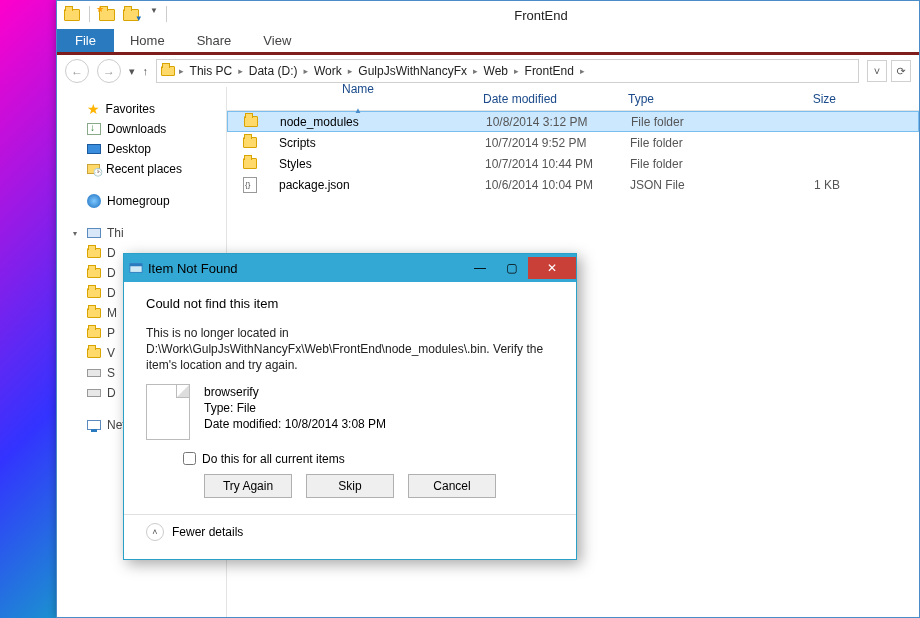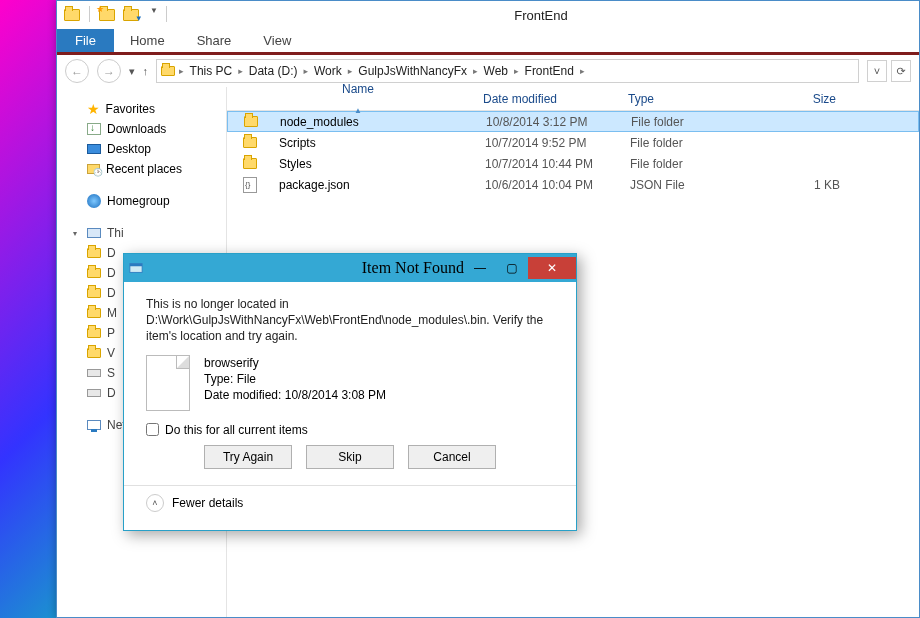--- a/index.html
+++ b/index.html
@@ -70,32 +70,32 @@
 .file-row .cell-size { width: 90px; color: #555; text-align: right; }
 .file-icn { width: 14px; height: 16px; background: #fff; border: 1px solid #999; position: relative; }
 .file-icn.coffee::after { content: "☕"; position: absolute; top: 1px; left: 1px; font-size: 9px; }
 .file-icn.json::after { content: "{}"; position: absolute; top: 2px; left: 1px; font-size: 8px; color: #555; }
 
 
 .dialog { position: absolute; top: 253px; left: 123px; width: 454px; background: #fff; border: 1px solid #28a0c8; box-shadow: 4px 4px 14px rgba(0,0,0,0.35); }
 .dlg-titlebar { height: 28px; background: #34a8d4; display: flex; align-items: center; }
 .dlg-titlebar-icon { width: 24px; display: flex; justify-content: center; }
 .dlg-titlebar-icon svg { width: 14px; height: 14px; }
-.dlg-title { flex: 1; text-align: right; color: #000; font-size: 16px; font-family: Liberation Serif, serif; }
+.dlg-title { flex: 1; text-align: left; color: #000; font-size: 13px; }
 .dlg-ctrls { display: flex; }
 .dlg-ctrl { width: 32px; height: 22px; display: flex; align-items: center; justify-content: center; color: #000; }
 .dlg-ctrl.close { width: 48px; background: #c84038; color: #fff; }
 .dlg-body { padding: 14px 22px 10px 22px; }
 .dlg-head { font-size: 13px; color: #000; margin-bottom: 14px; }
 .dlg-msg { font-size: 12px; color: #222; line-height: 1.35; margin-bottom: 10px; }
 .dlg-fileinfo { display: flex; gap: 14px; margin-bottom: 12px; }
 .bigfile-icn { width: 44px; height: 56px; background: #fff; border: 1px solid #bbb; position: relative; }
 .bigfile-icn::before { content: ""; position: absolute; top: 0; right: 0; width: 12px; height: 12px; background: linear-gradient(135deg, #fff 48%, #ddd 52%); border-left: 1px solid #bbb; border-bottom: 1px solid #bbb; }
 .dlg-fileinfo .meta div { line-height: 1.35; }
-.dlg-check { display: flex; align-items: center; gap: 6px; margin-bottom: 8px; }
+.dlg-check { display: flex; align-items: center; gap: 6px; margin-bottom: 8px; margin-left: 37px; }
 .dlg-check input { width: 13px; height: 13px; }
 .dlg-buttons { display: flex; justify-content: center; gap: 14px; padding: 0 0 6px 0; }
 .dlg-btn { width: 88px; height: 24px; background: #efefef; border: 1px solid #b0b0b0; display: flex; align-items: center; justify-content: center; font-size: 12px; }
 .dlg-sep { height: 1px; background: #e0e0e0; margin: 10px -22px 8px -22px; }
 .dlg-fewer { display: flex; align-items: center; gap: 8px; padding: 0 0 8px 0; }
 .chev-up { width: 18px; height: 18px; border: 1px solid #ccc; border-radius: 50%; display: flex; align-items: center; justify-content: center; font-size: 9px; color: #555; }
 </style>
 </head>
 <body>
 
@@ -291,20 +291,21 @@
         </svg>
     </div>
     <div class="dlg-title">Item Not Found</div>
     <div class="dlg-ctrls">
       <div class="dlg-ctrl">—</div>
       <div class="dlg-ctrl">▢</div>
       <div class="dlg-ctrl close">✕</div>
     </div>
   </div>
   <div class="dlg-body">
+    <div class="dlg-head">Could not find this item</div>
     <div class="dlg-msg">This is no longer located in D:\Work\GulpJsWithNancyFx\Web\FrontEnd\node_modules\.bin. Verify the item's location and try again.</div>
     <div class="dlg-fileinfo">
       <div class="bigfile-icn"></div>
       <div class="meta">
         <div>browserify</div>
         <div>Type: File</div>
         <div>Date modified: 10/8/2014 3:08 PM</div>
       </div>
     </div>
     <label class="dlg-check">

